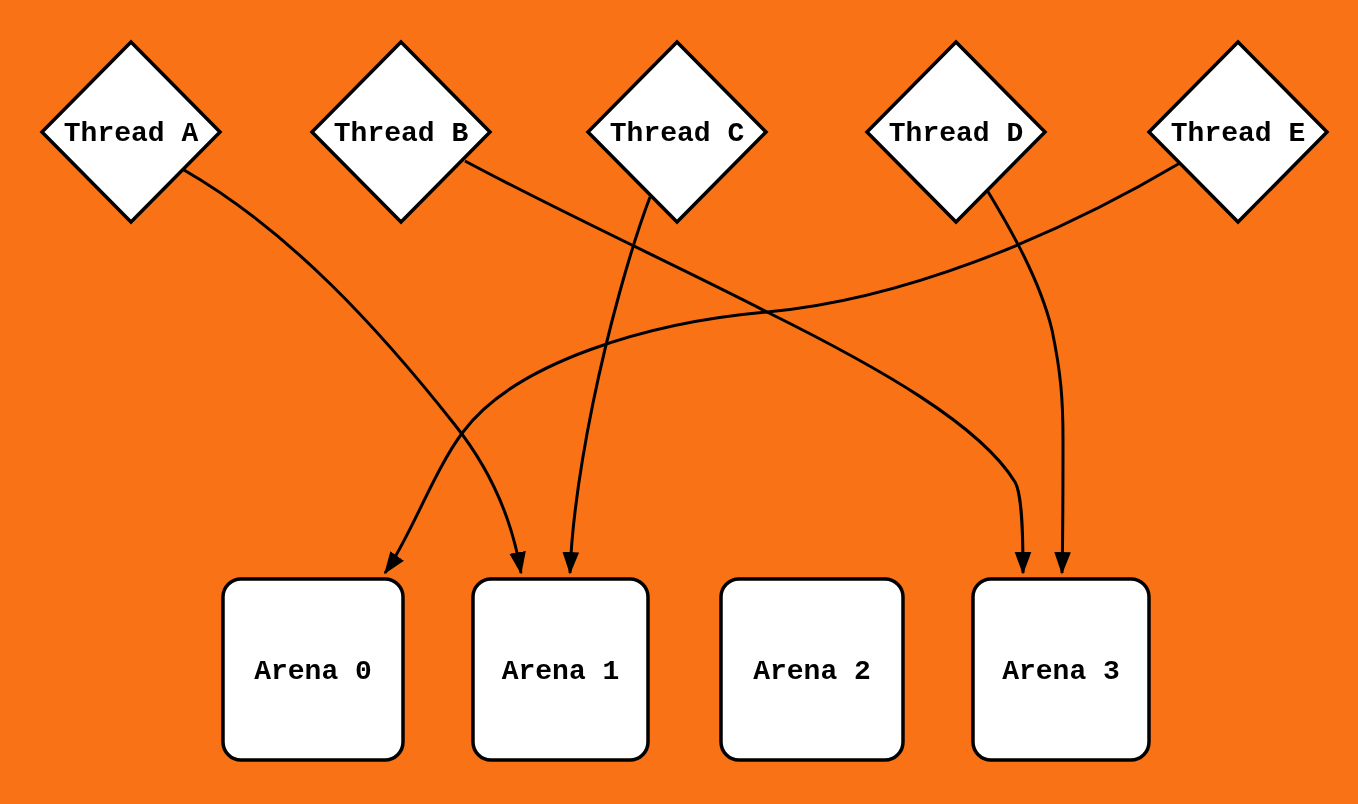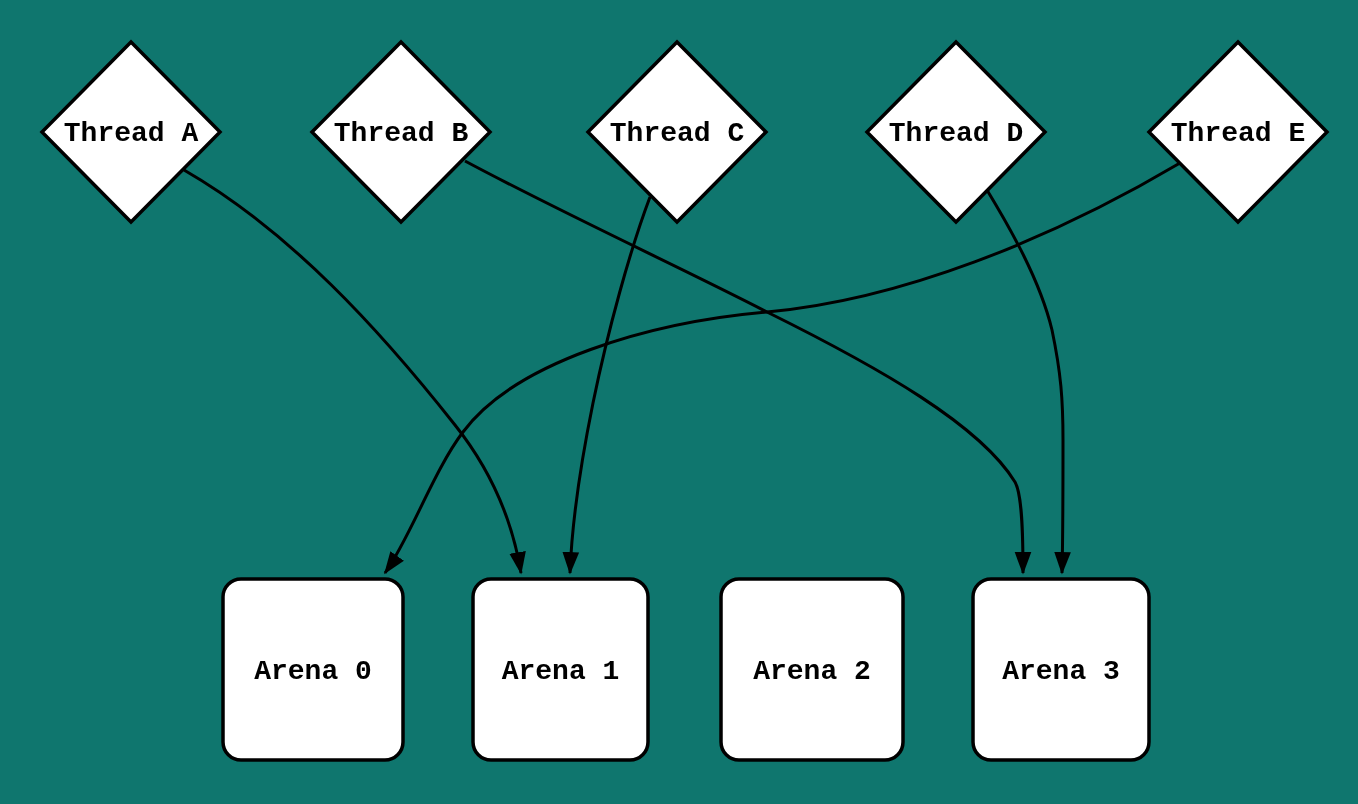--- a/index.html
+++ b/index.html
@@ -3,21 +3,21 @@
 <meta charset="utf-8">
 <style>
   html, body {
     margin: 0;
     padding: 0;
     background: #ffffff;
   }
   #stage {
     width: 1358px;
     height: 804px;
-    background: #0f766e;
+    background: #f97316;
     overflow: hidden;
     text-decoration: underline;
   }
   svg {
     display: block;
     width: 1358px;
     height: 804px;
   }
   svg text {
     font-family: "Liberation Mono", "DejaVu Sans Mono", monospace;

